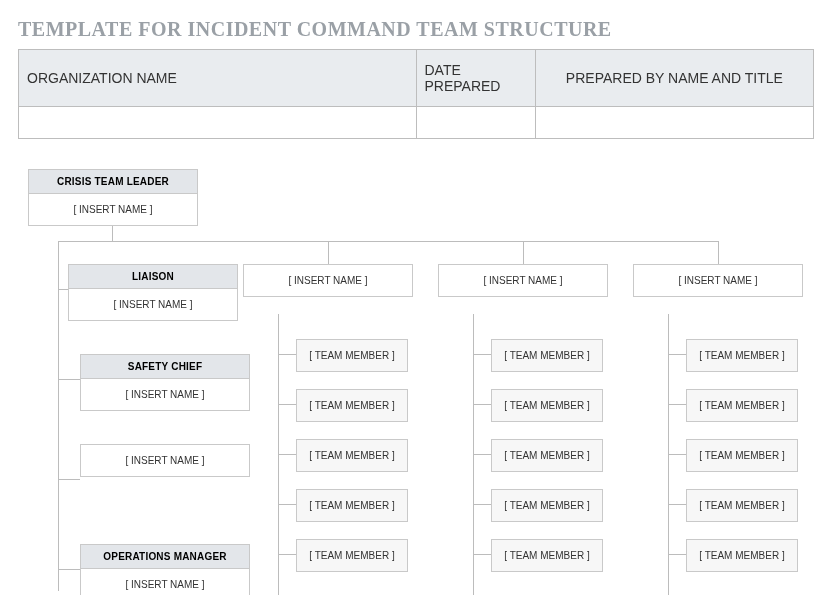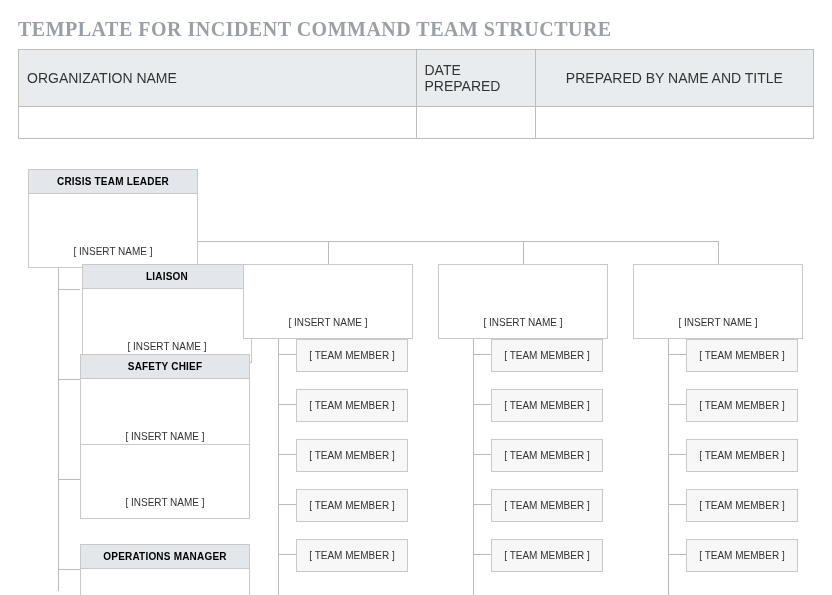--- a/index.html
+++ b/index.html
@@ -7,21 +7,21 @@
   .title { color: #9aa0a6; font-size: 20px; font-weight: 700; letter-spacing: .5px; margin-bottom: 8px; font-family: Liberation Serif, serif; }
   .info-table { width: 100%; border-collapse: collapse; margin-bottom: 30px; }
   .info-table th, .info-table td { border: 1px solid #bdbdbd; font-size: 14px; padding: 12px 8px; text-align: left; }
   .info-table th { background: #e9ecef; font-weight: 400; color: #333; height: 18px; }
   .info-table td { height: 32px; }
 
   .chart { position: relative; width: 795px; height: 470px; }
 
   .box { position: absolute; width: 170px; border: 1px solid #c9c9c9; background: #fff; text-align: center; }
   .box .hdr { background: #e3e6ea; font-size: 10px; font-weight: 700; padding: 6px 4px; border-bottom: 1px solid #c9c9c9; letter-spacing: .2px; }
-  .box .val { font-size: 10px; padding: 10px 4px; color: #333; margin-top: 42px; }
+  .box .val { font-size: 10px; padding: 10px 4px; color: #333; }
 
   .mbox { position: absolute; width: 112px; border: 1px solid #c9c9c9; background: #f7f7f7; text-align: center; font-size: 10px; padding: 10px 4px; color: #333; }
 
   .conn { position: absolute; background: #bcbcbc; }
 </style>
 </head>
 <body>
 
 <div class="title">TEMPLATE FOR INCIDENT COMMAND TEAM STRUCTURE</div>
 
@@ -77,21 +77,21 @@
   <div class="conn" style="left:650px; top:235px; width:18px; height:1px;"></div>
   <div class="conn" style="left:650px; top:285px; width:18px; height:1px;"></div>
   <div class="conn" style="left:650px; top:335px; width:18px; height:1px;"></div>
   <div class="conn" style="left:650px; top:385px; width:18px; height:1px;"></div>
 
   <div class="box" style="left:10px; top:0;">
     <div class="hdr">CRISIS TEAM LEADER</div>
     <div class="val">[ INSERT NAME ]</div>
   </div>
 
-  <div class="box" style="left:64px; top:95px;">
+  <div class="box" style="left:50px; top:95px;">
     <div class="hdr">LIAISON</div>
     <div class="val">[ INSERT NAME ]</div>
   </div>
   <div class="box" style="left:62px; top:185px;">
     <div class="hdr">SAFETY CHIEF</div>
     <div class="val">[ INSERT NAME ]</div>
   </div>
   <div class="box" style="left:62px; top:275px;">
     <div class="val">[ INSERT NAME ]</div>
   </div>

